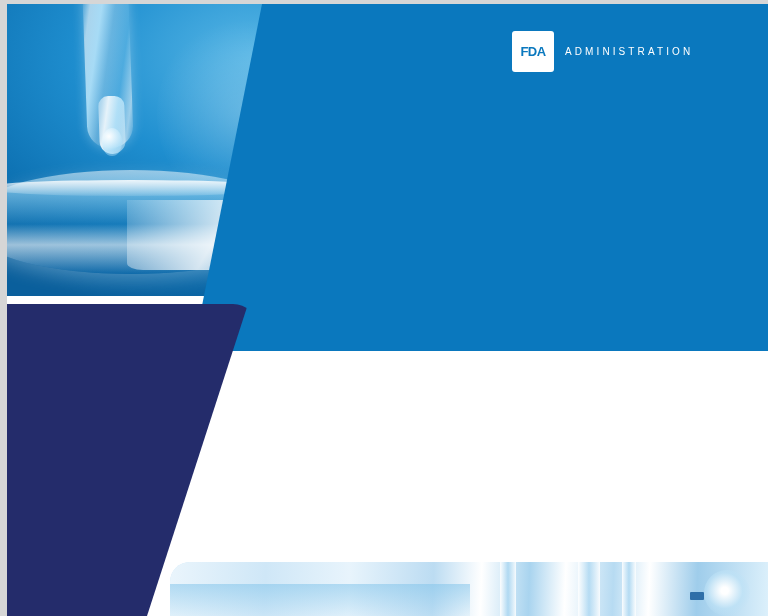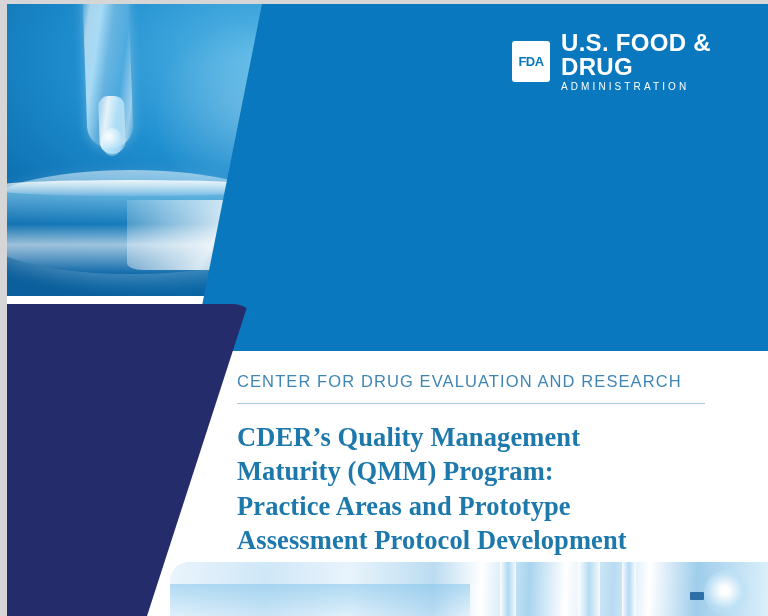--- a/index.html
+++ b/index.html
@@ -330,30 +330,19 @@
       <div class="pb-col" style="left:452px;width:14px;"></div>
       <div class="pb-chip"></div>
       <div class="pb-lamp"></div>
     </div>
 
     <div class="fda-lockup">
       <div class="fda-mark">
         <span class="fda-mark-text">FDA</span>
       </div>
       <div class="fda-words">
-        <span class="fda-line1">U.S. FOOD &amp; DRUG</span>
         <span class="fda-line2">ADMINISTRATION</span>
       </div>
     </div>
 
-    <div class="text-block">
-      <div class="eyebrow">CENTER FOR DRUG EVALUATION AND RESEARCH</div>
-      <div class="rule"></div>
-      <div class="doc-title">
-        <span class="ln">CDER’s Quality Management</span>
-        <span class="ln">Maturity (QMM) Program:</span>
-        <span class="ln">Practice Areas and Prototype</span>
-        <span class="ln">Assessment Protocol Development</span>
-      </div>
-    </div>
 
   </div>
 </div>
 
 </body></html>

